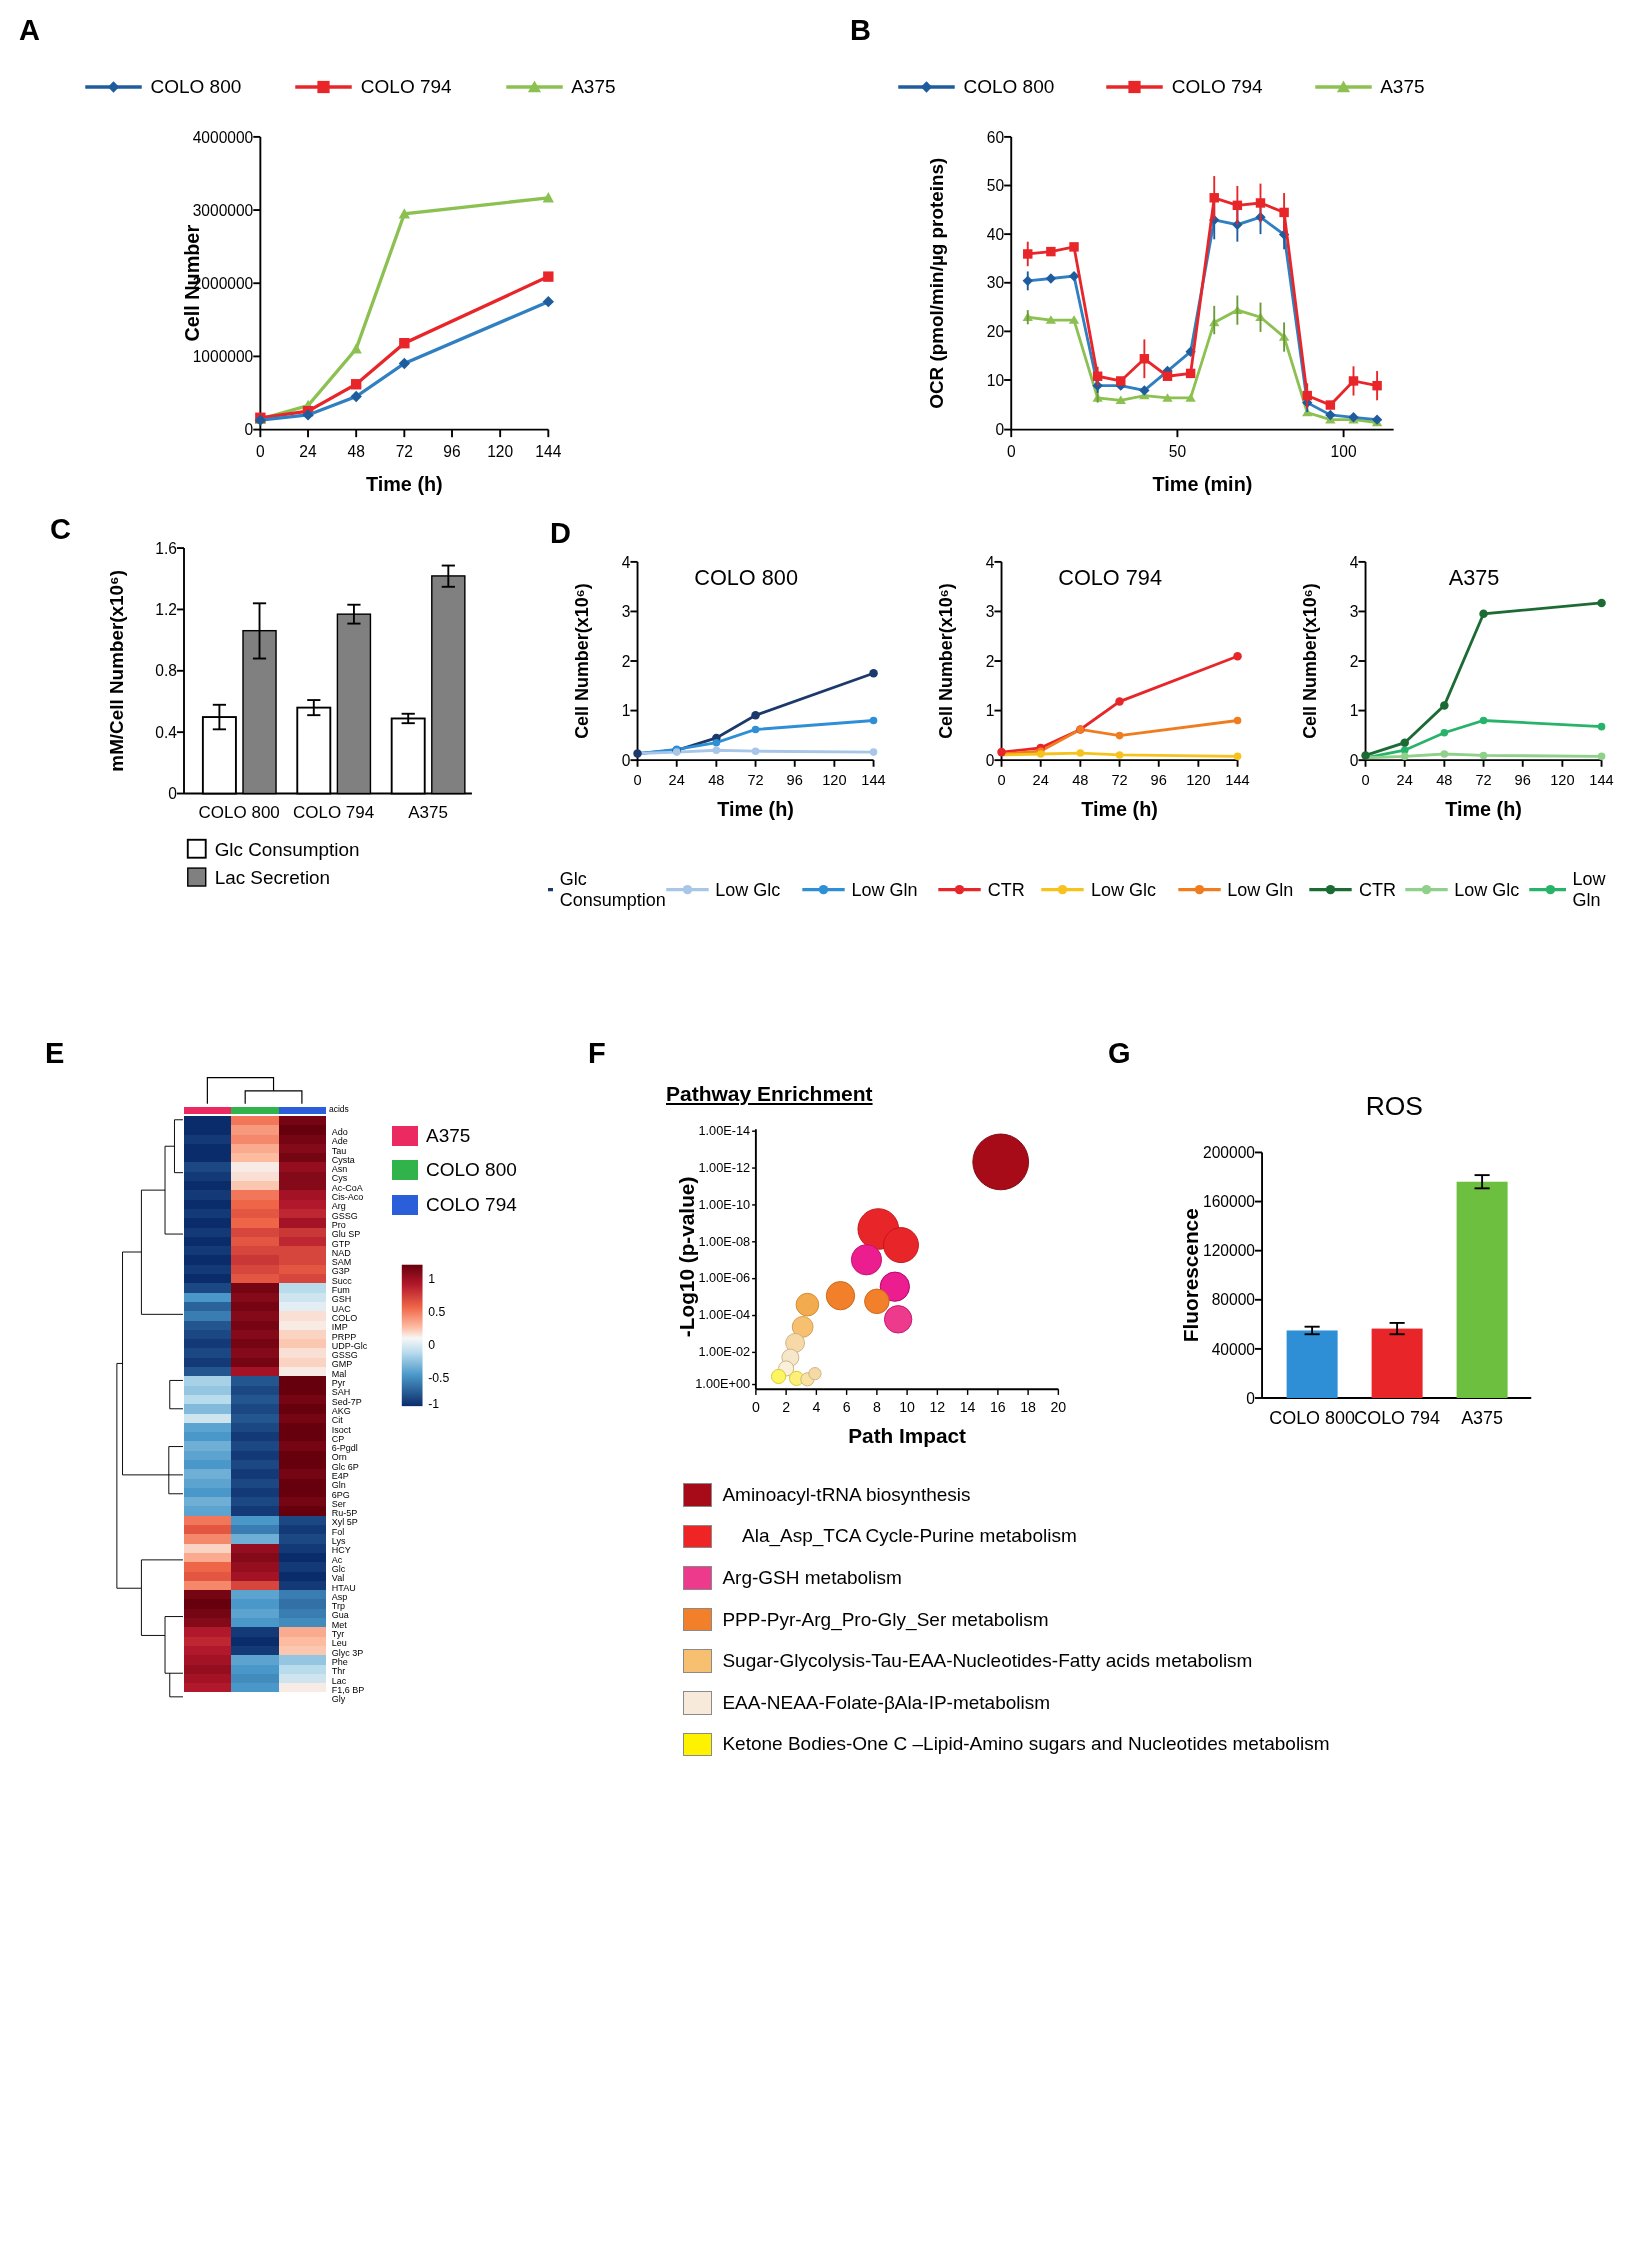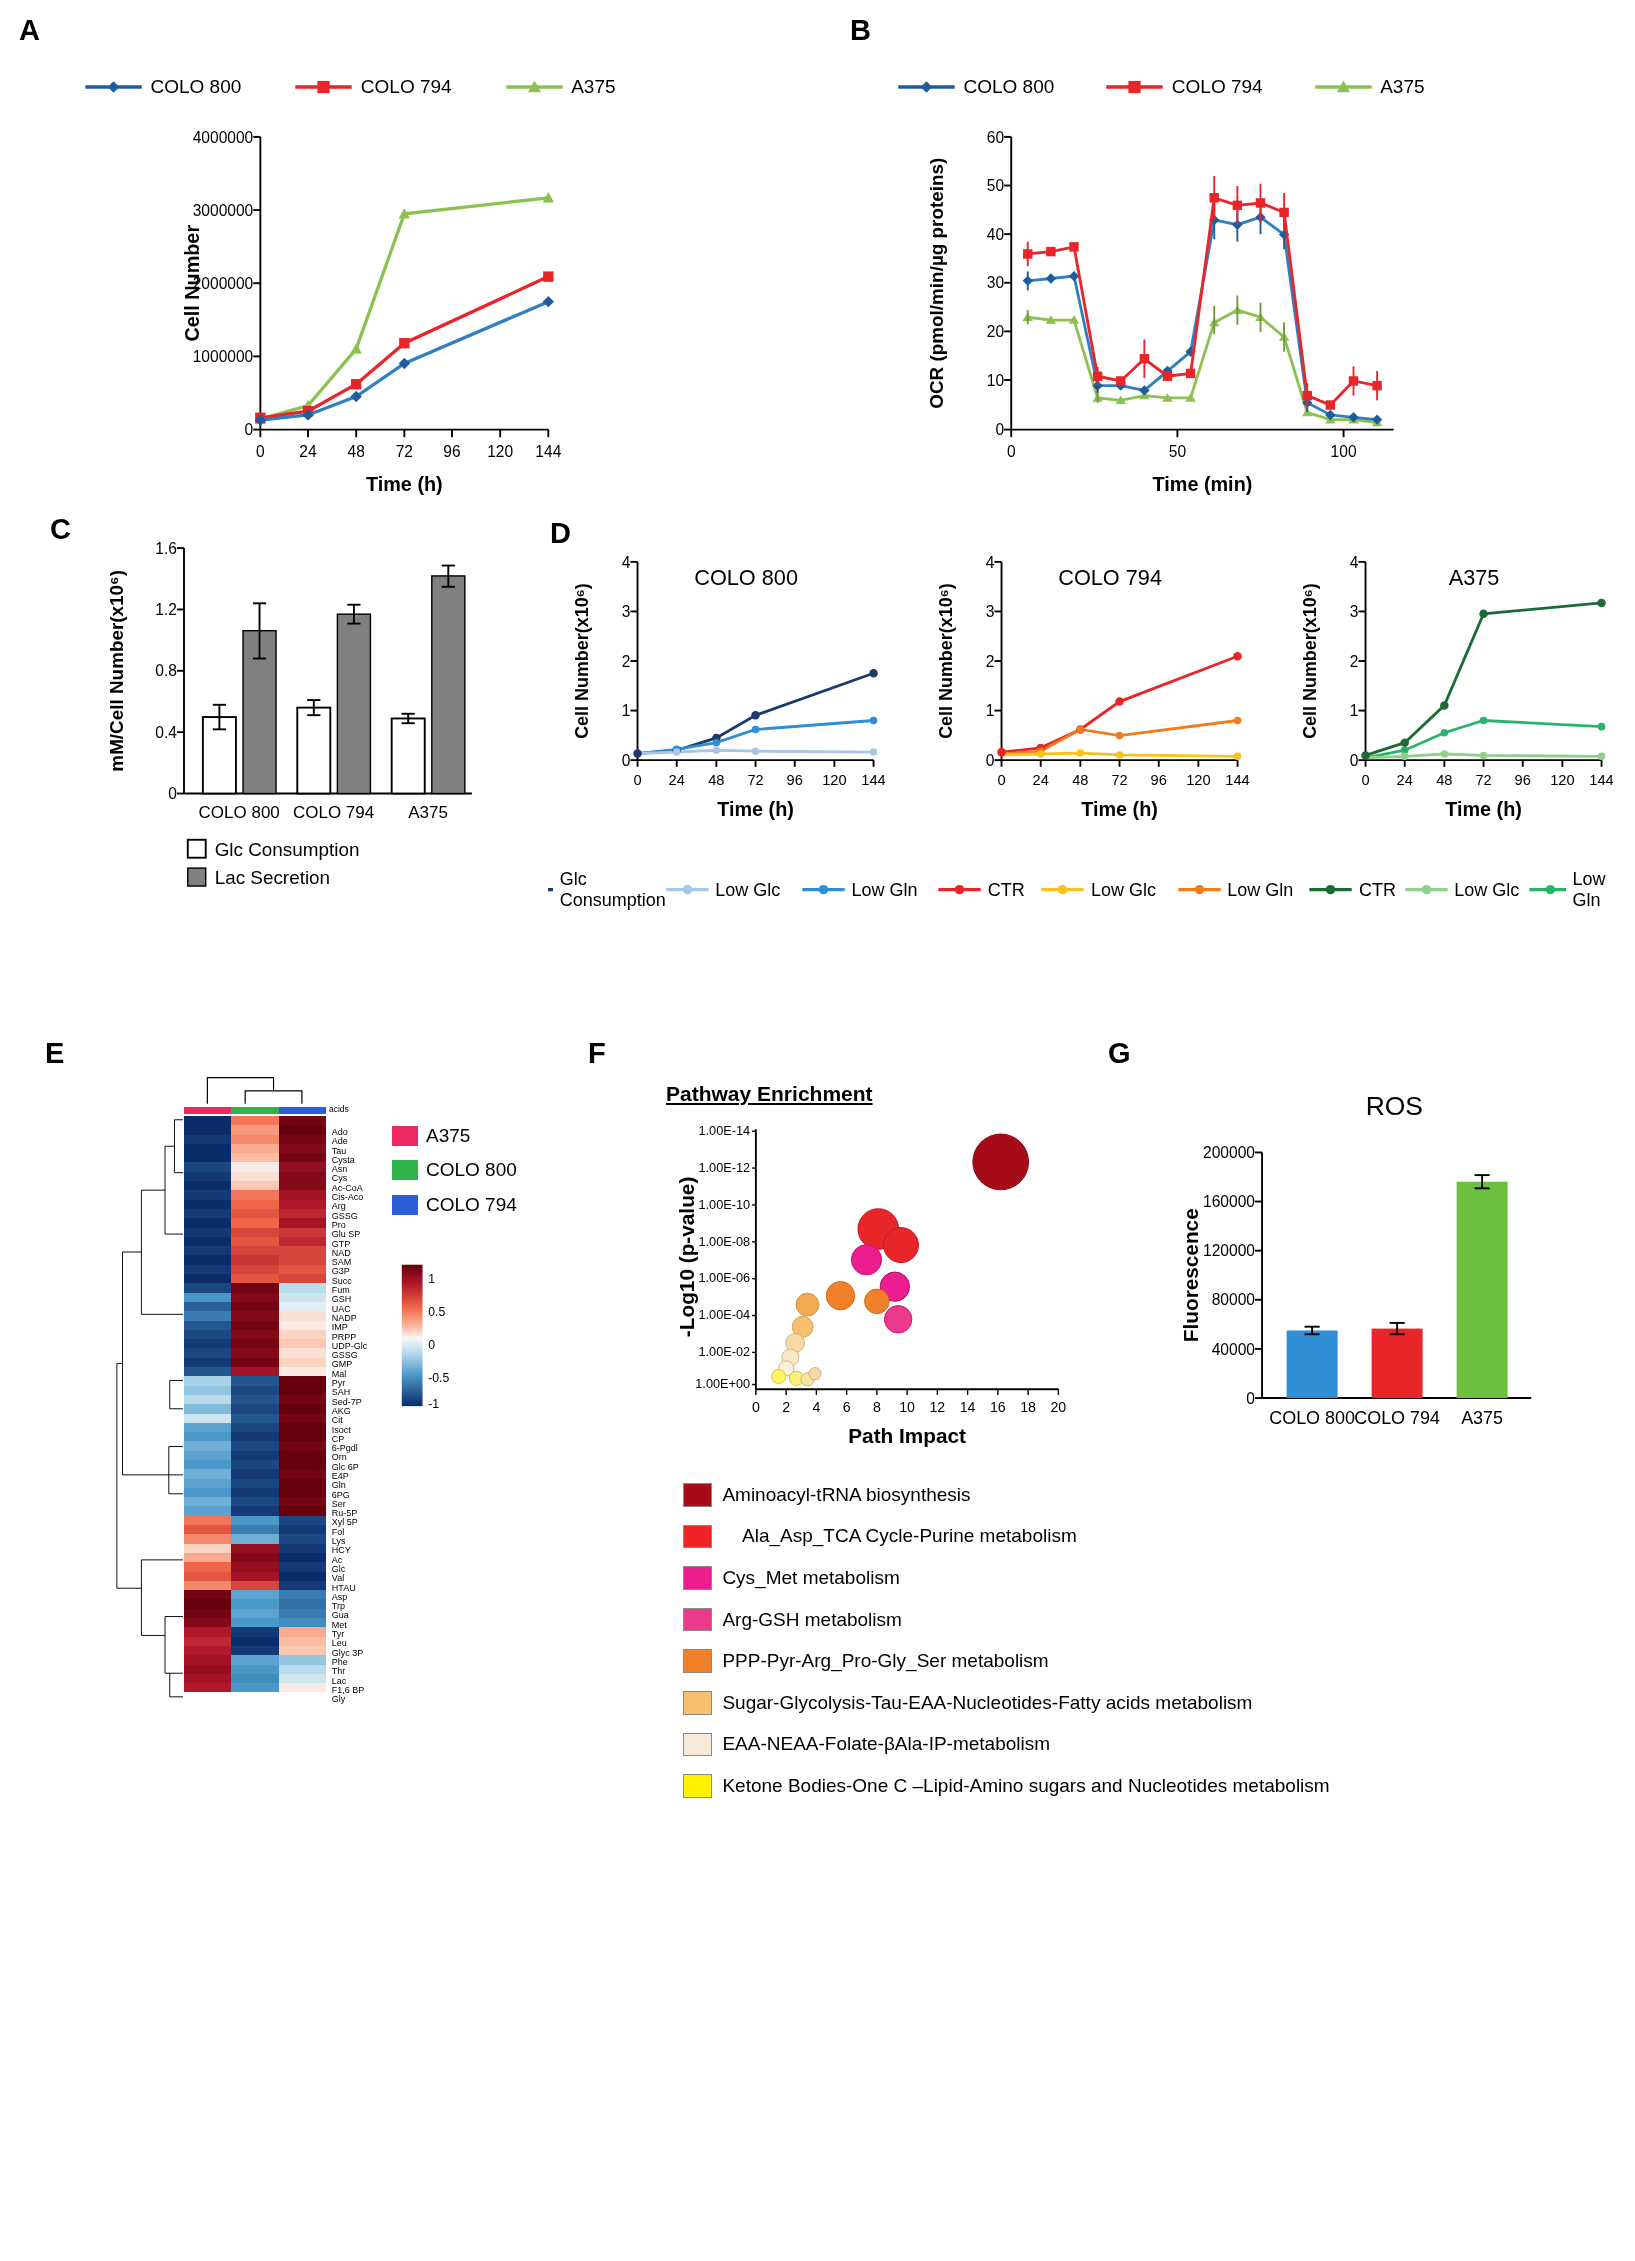--- a/index.html
+++ b/index.html
@@ -960,21 +960,21 @@
       <div class="heat-lbl" style="height: 9.3px; padding-left: 2.8px;">Pro</div>
       <div class="heat-lbl" style="height: 9.3px; padding-left: 2.8px;">Glu SP</div>
       <div class="heat-lbl" style="height: 9.3px; padding-left: 2.8px;">GTP</div>
       <div class="heat-lbl" style="height: 9.3px; padding-left: 2.8px;">NAD</div>
       <div class="heat-lbl" style="height: 9.3px; padding-left: 2.8px;">SAM</div>
       <div class="heat-lbl" style="height: 9.3px; padding-left: 2.8px;">G3P</div>
       <div class="heat-lbl" style="height: 9.3px; padding-left: 2.8px;">Succ</div>
       <div class="heat-lbl" style="height: 9.3px; padding-left: 2.8px;">Fum</div>
       <div class="heat-lbl" style="height: 9.3px; padding-left: 2.8px;">GSH</div>
       <div class="heat-lbl" style="height: 9.3px; padding-left: 2.8px;">UAC</div>
-      <div class="heat-lbl" style="height: 9.3px; padding-left: 2.8px;">NADP</div>
+      <div class="heat-lbl" style="height: 9.3px; padding-left: 2.8px;">COLO</div>
       <div class="heat-lbl" style="height: 9.3px; padding-left: 2.8px;">IMP</div>
       <div class="heat-lbl" style="height: 9.3px; padding-left: 2.8px;">PRPP</div>
       <div class="heat-lbl" style="height: 9.3px; padding-left: 2.8px;">UDP-Glc</div>
       <div class="heat-lbl" style="height: 9.3px; padding-left: 2.8px;">GSSG</div>
       <div class="heat-lbl" style="height: 9.3px; padding-left: 2.8px;">GMP</div>
       <div class="heat-lbl" style="height: 9.3px; padding-left: 2.8px;">Mal</div>
       <div class="heat-lbl" style="height: 9.3px; padding-left: 2.8px;">Pyr</div>
       <div class="heat-lbl" style="height: 9.3px; padding-left: 2.8px;">SAH</div>
       <div class="heat-lbl" style="height: 9.3px; padding-left: 2.8px;">Sed-7P</div>
       <div class="heat-lbl" style="height: 9.3px; padding-left: 2.8px;">AKG</div>
@@ -1128,24 +1128,20 @@
   <div class="abs" style="left:102px; top:425px; width:898px;">
     <div class="lg-item" style="margin-bottom:18px;">
       <span class="lg-box" style="background:#a80b18;"></span>
       <span class="lg-text">Aminoacyl-tRNA biosynthesis</span>
     </div>
     <div class="lg-item" style="margin-bottom:18px;gap:30px;">
       <span class="lg-box" style="background:#ee2524;"></span>
       <span class="lg-text">Ala_Asp_TCA Cycle-Purine metabolism</span>
     </div>
     <div class="lg-item" style="margin-bottom:18px;">
-      <span class="lg-box" style="background:#ec1d8e;"></span>
-      <span class="lg-text">Cys_Met metabolism</span>
-    </div>
-    <div class="lg-item" style="margin-bottom:18px;">
       <span class="lg-box" style="background:#ee3a8c;"></span>
       <span class="lg-text">Arg-GSH metabolism</span>
     </div>
     <div class="lg-item" style="margin-bottom:18px;">
       <span class="lg-box" style="background:#f2802a;"></span>
       <span class="lg-text">PPP-Pyr-Arg_Pro-Gly_Ser  metabolism</span>
     </div>
     <div class="lg-item" style="margin-bottom:18px;">
       <span class="lg-box" style="background:#f6c070;"></span>
       <span class="lg-text">Sugar-Glycolysis-Tau-EAA-Nucleotides-Fatty acids metabolism</span>

